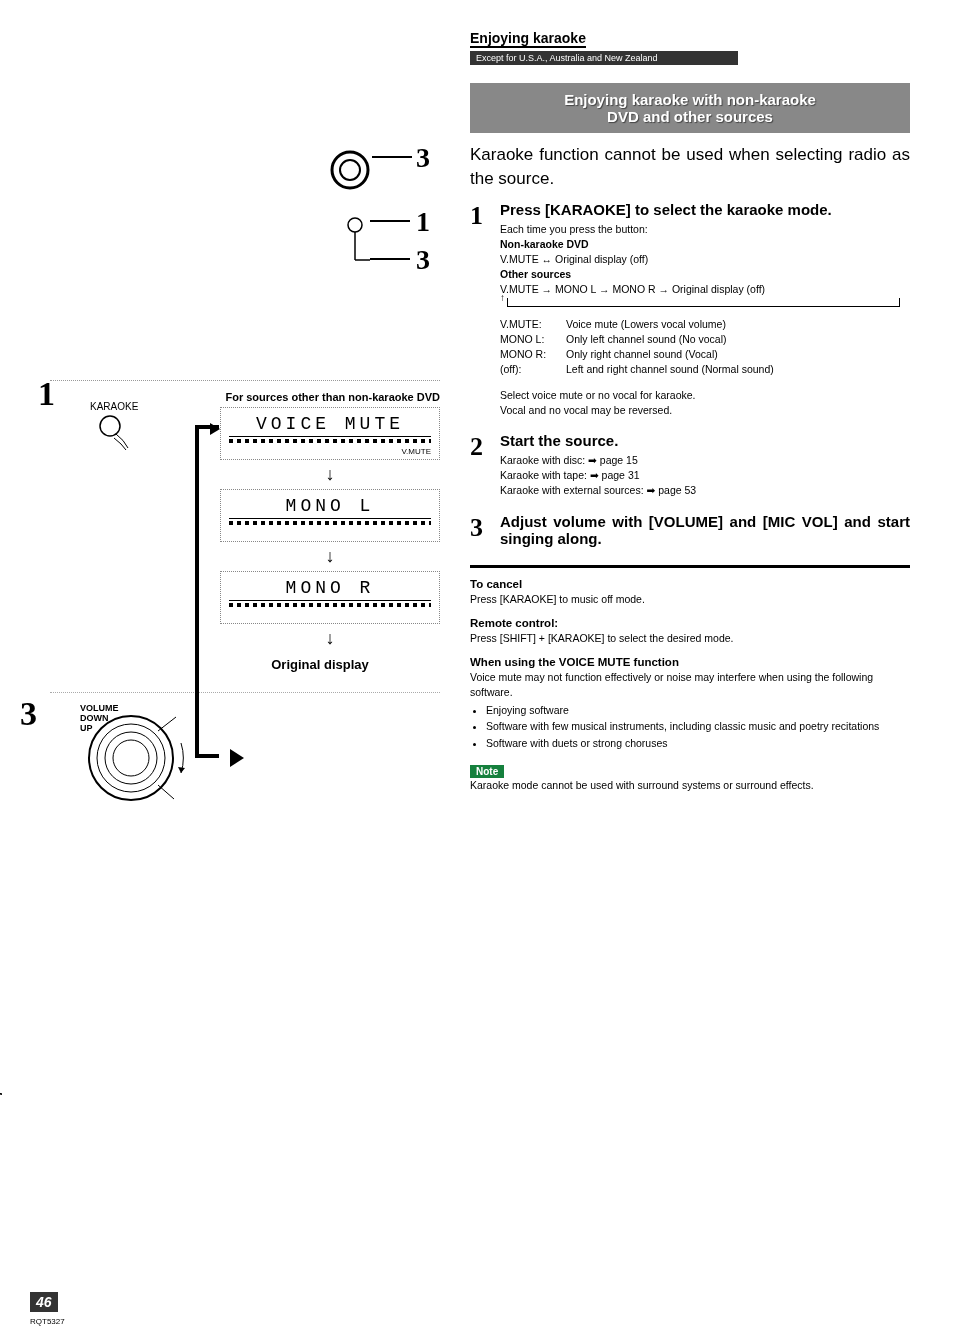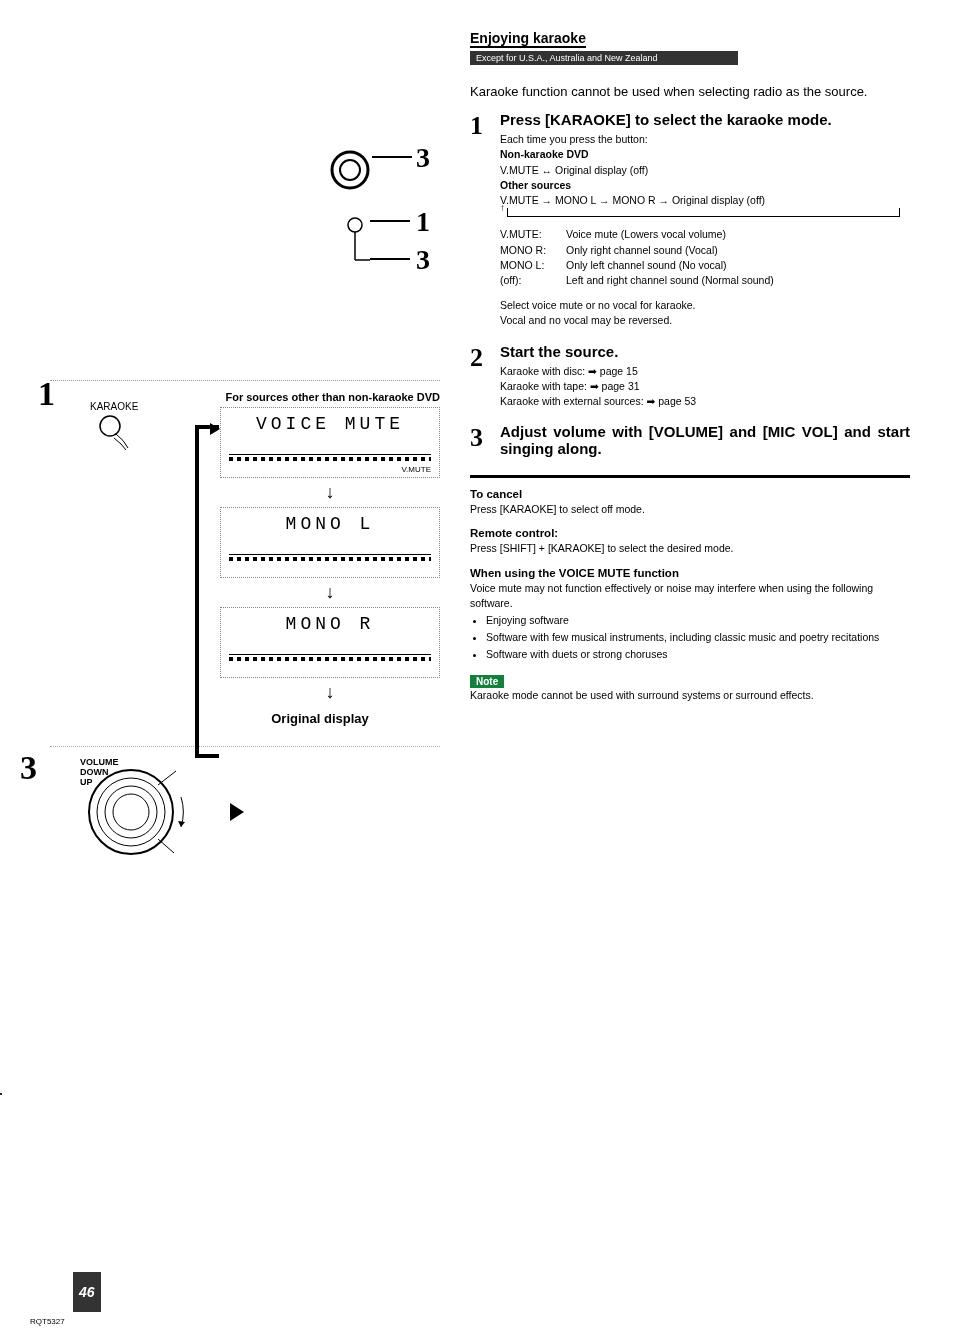--- a/index.html
+++ b/index.html
@@ -80,21 +80,21 @@
     margin-bottom: 4px;
     position: relative;
     background: #fff;
   }
   .display-text {
     font-family: 'Courier New', monospace;
     font-size: 18px;
     letter-spacing: 4px;
     text-align: center;
     border-bottom: 1px solid #000;
-    padding-bottom: 20px;
+    padding-bottom: 2px;
   }
   .wave {
     height: 4px;
     background: repeating-linear-gradient(90deg, #000 0 4px, transparent 4px 8px);
     margin-top: 2px;
   }
   .small-ind {
     position: absolute;
     right: 8px;
     bottom: 3px;
@@ -155,23 +155,22 @@
     font-size: 13px;
   }
   .page-num {
     position: absolute;
     left: 30px;
     bottom: 20px;
     background: #333;
     color: #fff;
     font-style: italic;
     font-weight: bold;
-    padding: 12px 6px;
+    padding: 2px 6px;
     font-size: 14px;
-    margin-left: 43px;
   }
   .page-code {
     position: absolute;
     left: 30px;
     bottom: 6px;
     font-size: 8px;
   }
   
   .heading-underline {
     font-weight: bold;
@@ -192,21 +191,21 @@
     background: #888;
     color: #fff;
     text-align: center;
     padding: 8px;
     font-weight: bold;
     font-size: 15px;
     text-shadow: 1px 1px 1px #444;
     margin-bottom: 10px;
   }
   .body-text {
-    font-size: 13px;
+    font-size: 17px;
     line-height: 1.4;
     margin-bottom: 10px;
     text-align: justify;
   }
   .step {
     display: flex;
     margin-bottom: 14px;
   }
   .step-num {
     font-family: 'Times New Roman', serif;
@@ -377,20 +376,24 @@
         <div><span class="play-tri"></span></div>
 
       </div>
     </div>
   </div>
 
   <div class="right-col">
     <div class="heading-underline">Enjoying karaoke</div><br>
     <div class="except-box">Except for U.S.A., Australia and New Zealand</div>
 
+    <div class="sub-banner">
+      <span>Enjoying karaoke with non-karaoke</span><br>
+      <span>DVD and other sources</span>
+    </div>
 
     <div class="body-text">Karaoke function cannot be used when selecting radio as the source.</div>
 
     <div class="step">
       <div class="step-num">1</div>
       <div class="step-body">
         <div class="step-title">Press [KARAOKE] to select the karaoke mode.</div>
         <div class="step-detail">
           <span>Each time you press the button:</span><br>
           <b>Non-karaoke DVD</b><br>
@@ -401,26 +404,26 @@
               <span class="loop-arrow">↑</span>
               <div class="loop-line" style="flex:1"></div>
             </div>
         </div>
         <div class="def-table">
           <div class="def-row">
               <div class="def-key">V.MUTE:</div>
               <div>Voice mute (Lowers vocal volume)</div>
             </div>
           <div class="def-row">
+              <div class="def-key">MONO L:</div>
+              <div>Only left channel sound (No vocal)</div>
+            </div>
+          <div class="def-row">
               <div class="def-key">MONO R:</div>
               <div>Only right channel sound (Vocal)</div>
-            </div>
-          <div class="def-row">
-              <div class="def-key">MONO L:</div>
-              <div>Only left channel sound (No vocal)</div>
             </div>
           <div class="def-row">
               <div class="def-key">(off):</div>
               <div>Left and right channel sound (Normal sound)</div>
             </div>
         </div>
         <div class="step-detail">
           <span>Select voice mute or no vocal for karaoke.</span><br>
           <span>Vocal and no vocal may be reversed.</span>
         </div>
@@ -442,21 +445,21 @@
     <div class="step">
       <div class="step-num">3</div>
       <div class="step-body">
         <div class="step-title" style="text-align:justify">Adjust volume with [VOLUME] and [MIC VOL] and start singing along.</div>
       </div>
     </div>
 
     <div class="hr-thick"></div>
 
     <div class="sub-head">To cancel</div>
-    <div class="step-detail">Press [KARAOKE] to select off mode.</div>
+    <div class="step-detail">Press [KARAOKE] to music off mode.</div>
 
     <div class="sub-head">Remote control:</div>
     <div class="step-detail">Press [SHIFT] + [KARAOKE] to select the desired mode.</div>
 
     <div class="sub-head">When using the VOICE MUTE function</div>
     <div class="step-detail">Voice mute may not function effectively or noise may interfere when using the following software.</div>
     <ul class="bullets">
       <li>Enjoying software</li>
       <li>Software with few musical instruments, including classic music and poetry recitations</li>
       <li>Software with duets or strong choruses</li>

